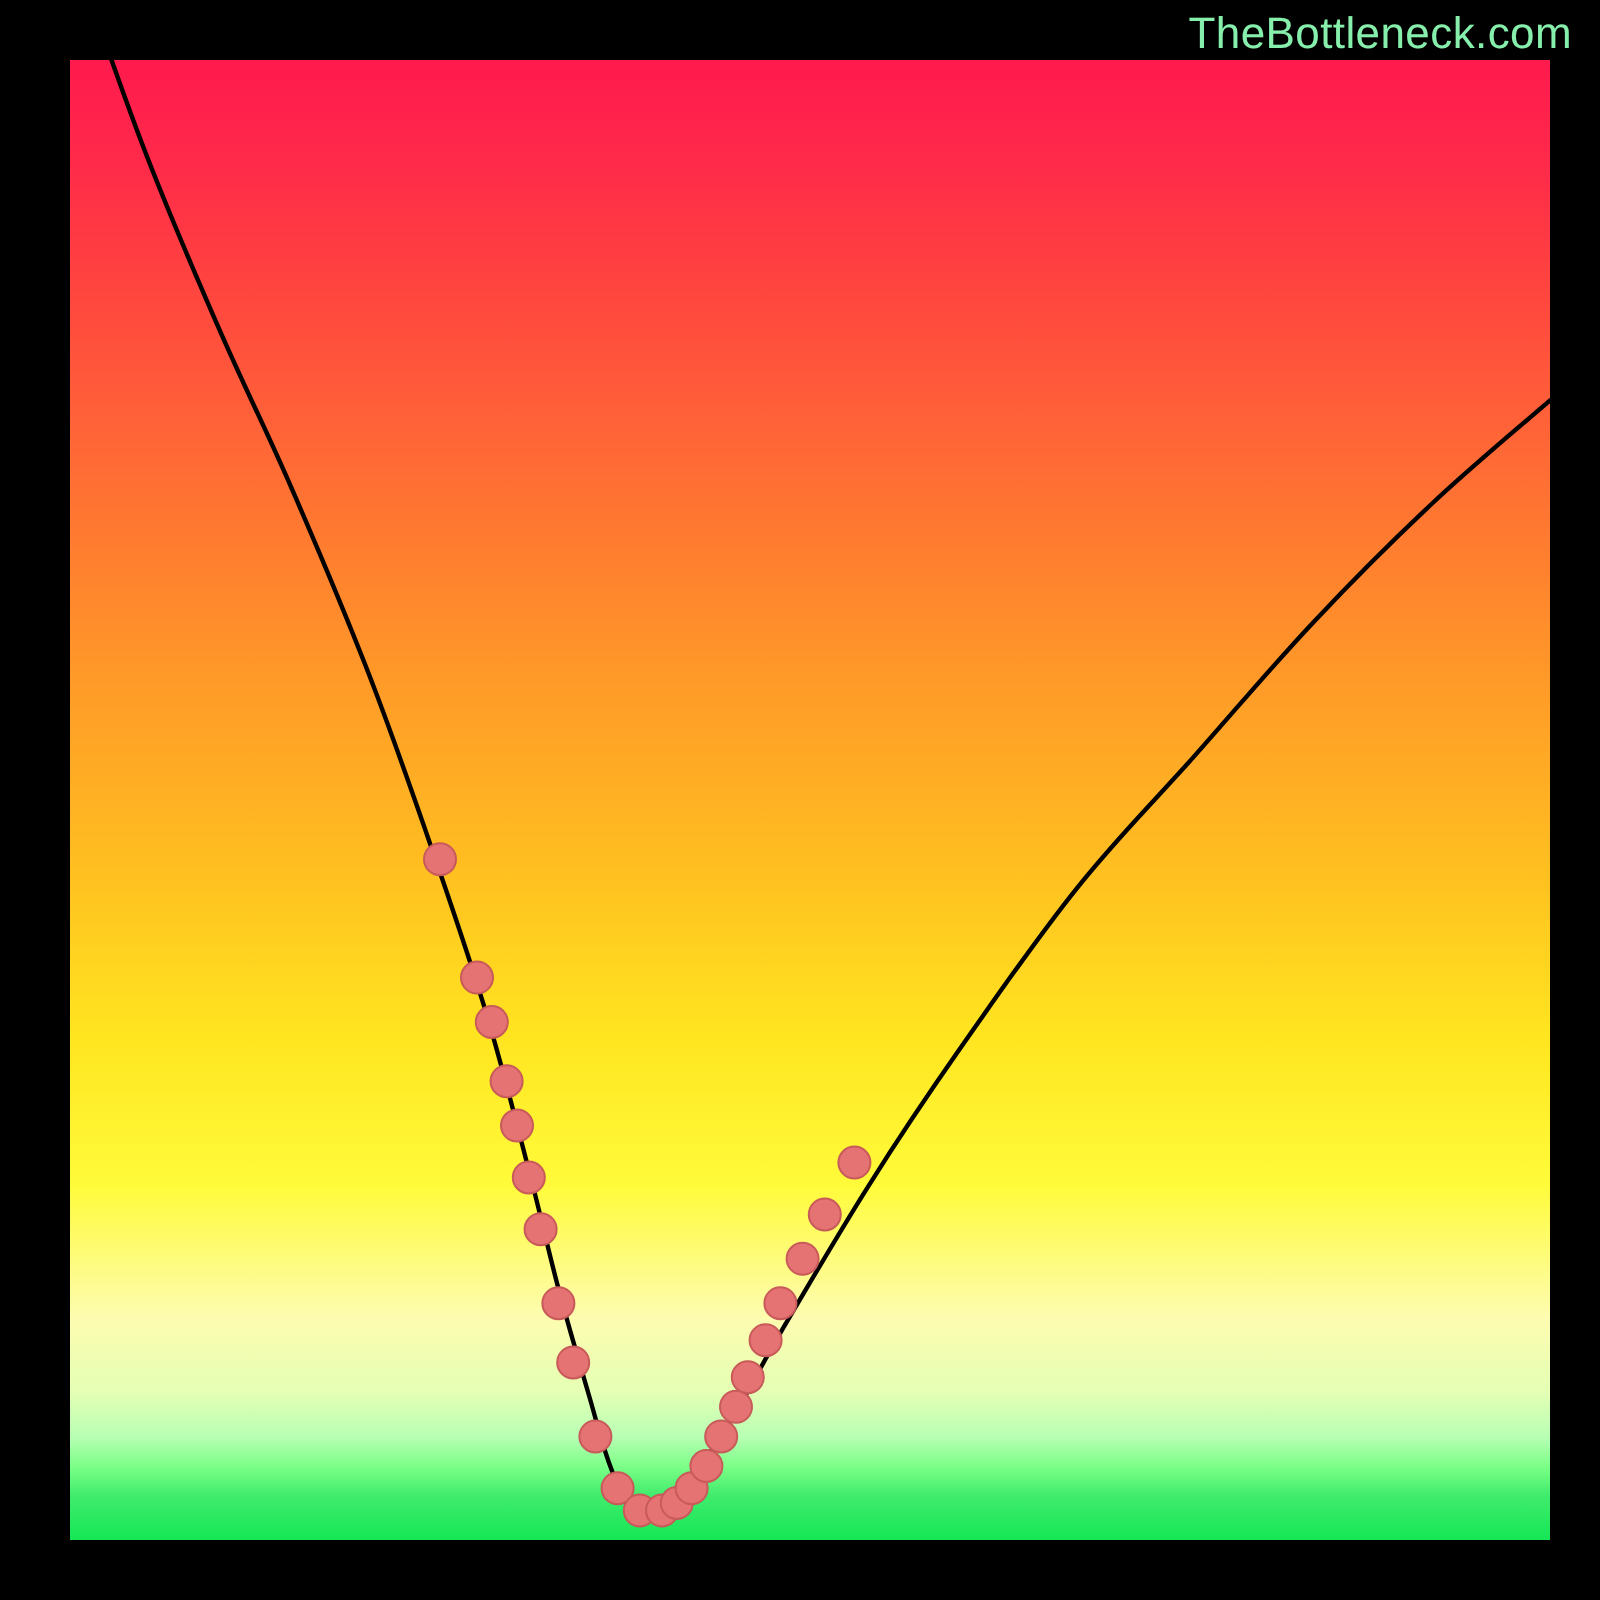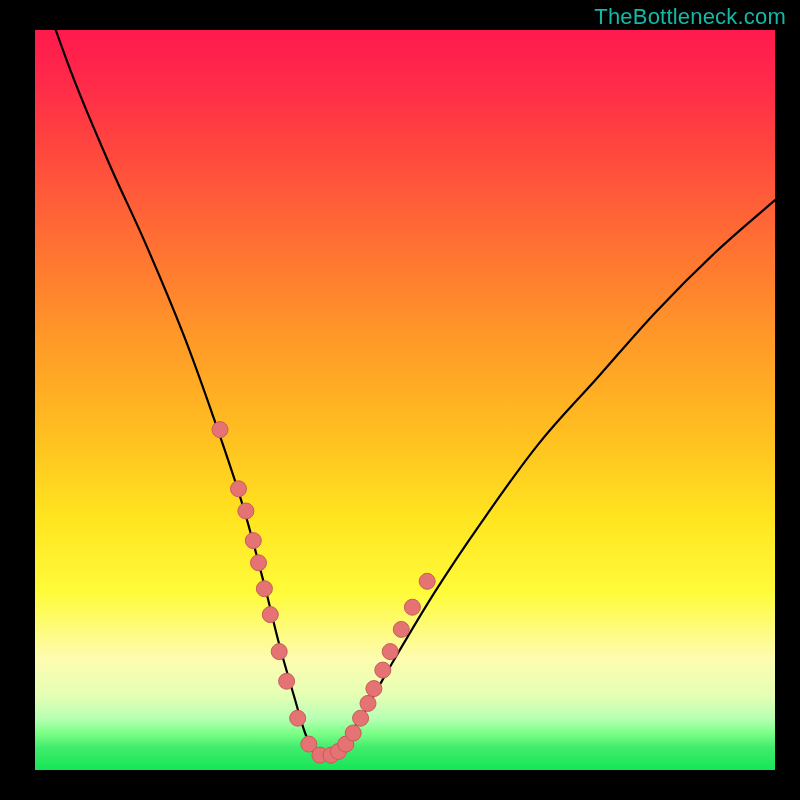--- a/index.html
+++ b/index.html
@@ -42,21 +42,21 @@
       #b8ffb4 93%,
       #7dff88 95%,
       #40ec6c 97%,
       #15e656 100%
     );
   }
   .watermark {
     position: absolute;
     top: 4px;
     right: 14px;
-    color: #14b8a6;
+    color: #86efac;
     font-size: 22px;
     font-weight: 400;
     letter-spacing: 0.2px;
     user-select: none;
   }
   svg.curves {
     position: absolute;
     left: 0;
     top: 0;
     width: 740px;

